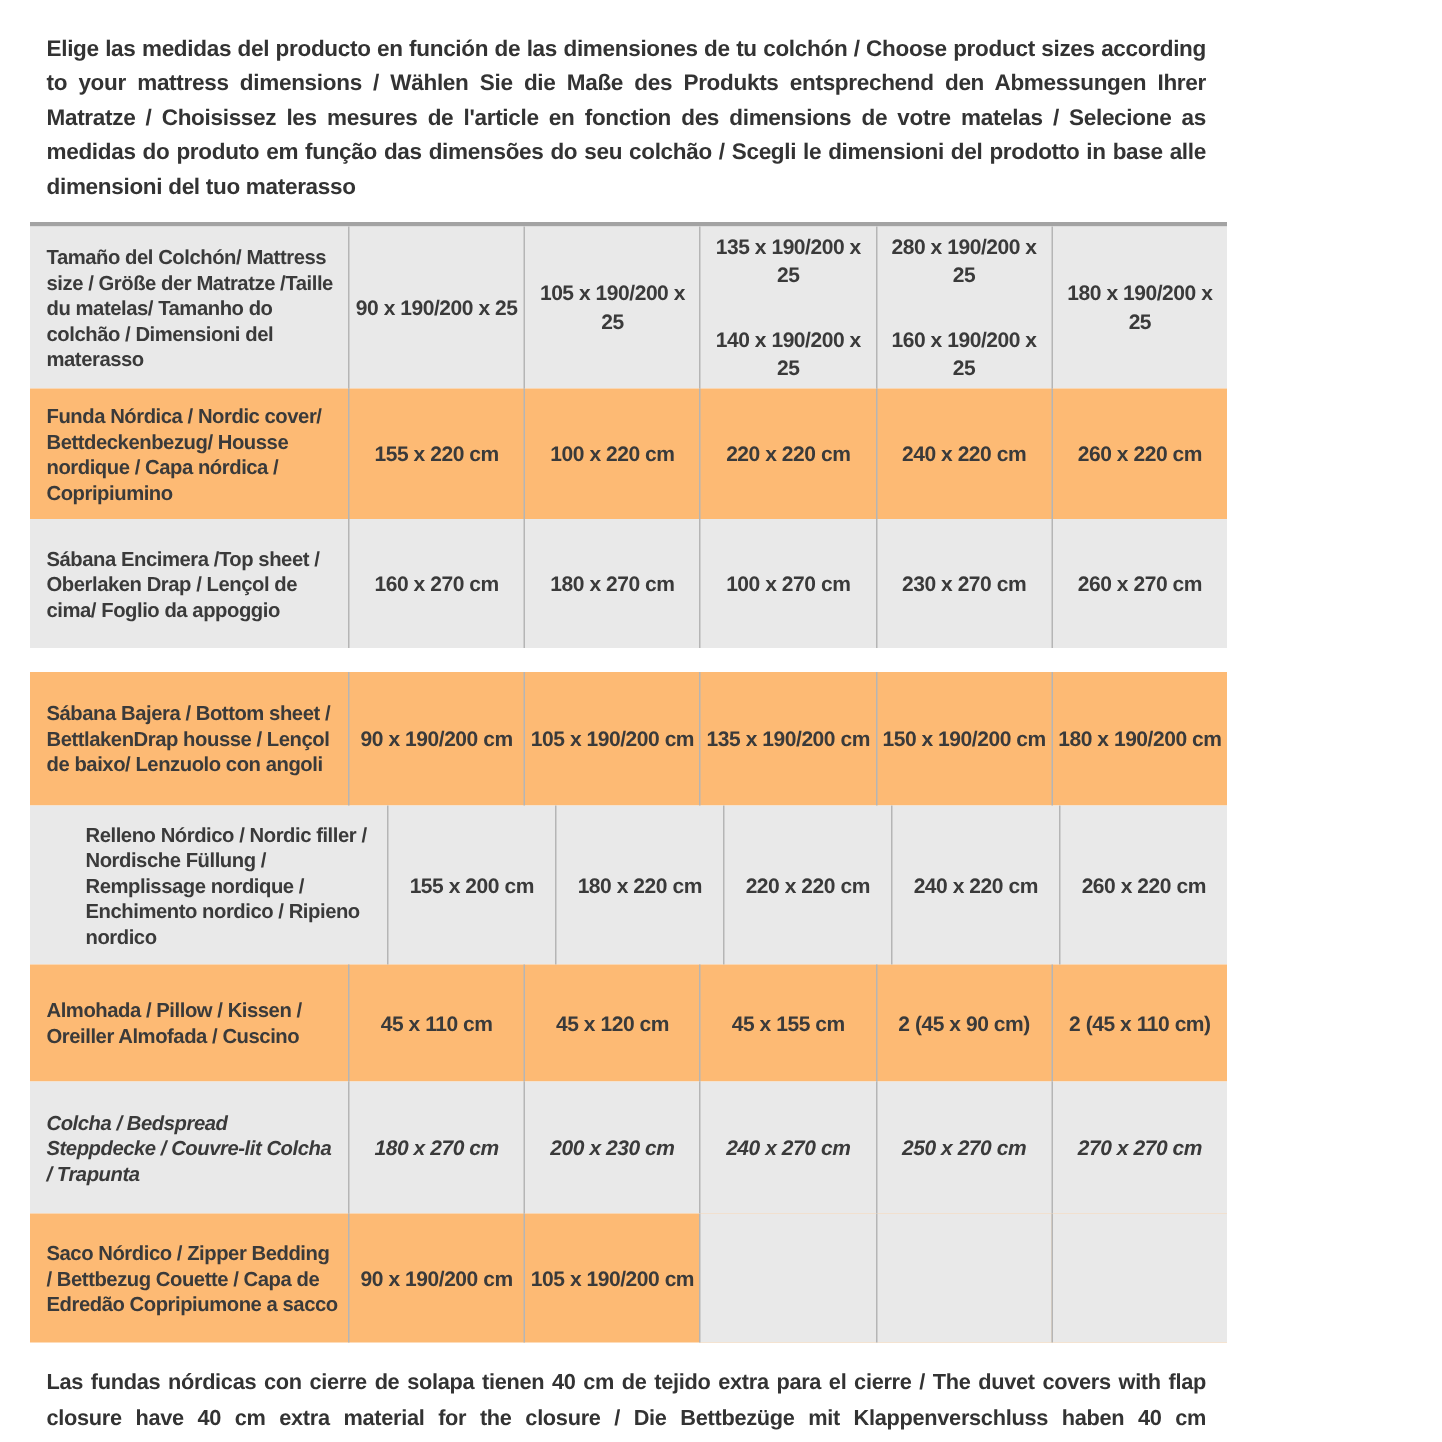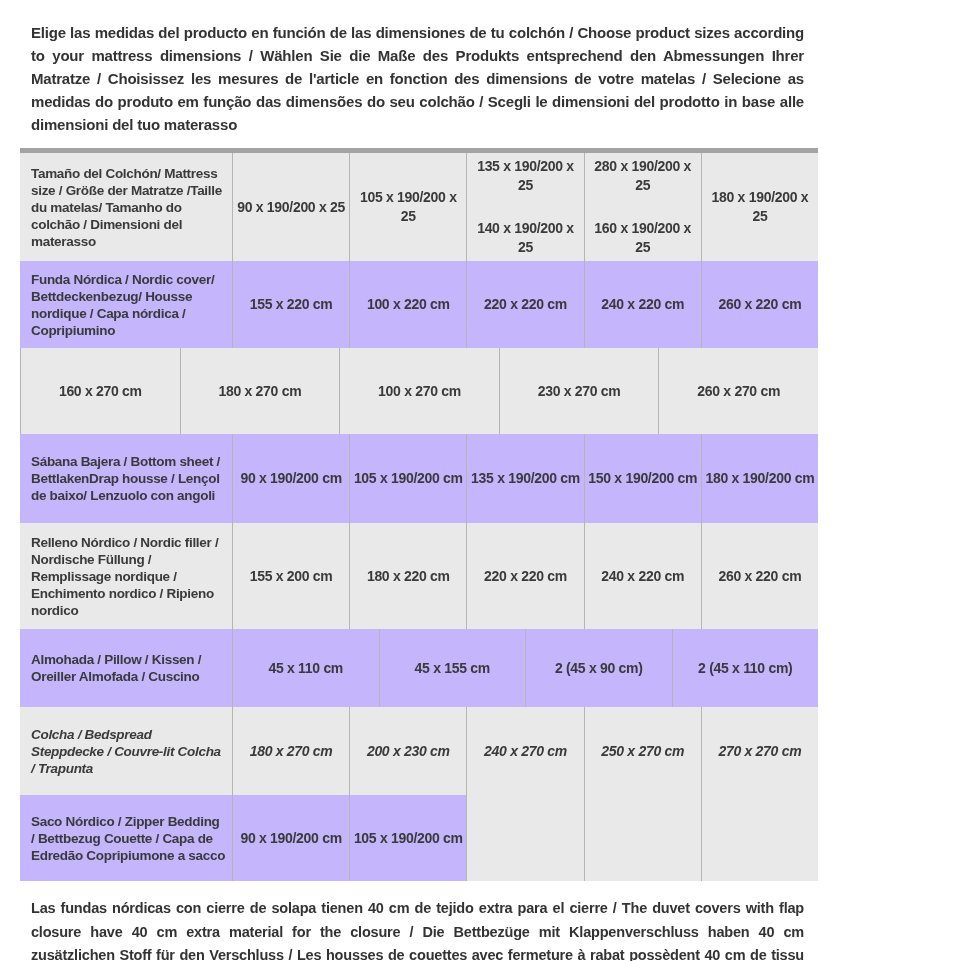--- a/index.html
+++ b/index.html
@@ -15,28 +15,28 @@
     padding:21px 30px 12px 31px;
     font-size:15px;
     line-height:23px;
     font-weight:bold;
     letter-spacing:-0.2px;
     text-align:justify;
     color:#333333;
   }
   .size-table{
     margin:0 16px 0 20px;
-    border-top:5px solid #a3a3a3;
+    border-top:3px solid #a3a3a3;
   }
   .t-row{
     display:flex;
     align-items:stretch;
   }
   .t-row.gray{background:#e9e9e9;}
-  .t-row.white{background:#c4b5fd;justify-content:space-between;}
+  .t-row.white{background:#fdba74;justify-content:space-between;}
   .cell{
     box-sizing:border-box;
     display:flex;
     align-items:center;
   }
   .cell.label{
     width:212px;
     padding:8px 6px 8px 11px;
     font-size:13.5px;
     line-height:17px;
@@ -54,22 +54,22 @@
     line-height:19px;
     font-weight:bold;
     letter-spacing:-0.3px;
     padding:4px 2px;
   }
   .cell.val.shaded{background:#e9e9e9;}
   
   .t-row:nth-child(1){min-height:102px;}
   .t-row:nth-child(2){min-height:87px;}
   .t-row:nth-child(3){min-height:86px;}
-  .t-row:nth-child(4){min-height:89px;}
-  .t-row:nth-child(5){min-height:106px;}
+  .t-row:nth-child(4){min-height:89px;margin-top:16px;}
+  .t-row:nth-child(5){min-height:106px;padding-left:26px;}
   .t-row:nth-child(6){min-height:78px;}
   .t-row:nth-child(7){min-height:88px;font-style:italic;}
   .t-row:nth-child(8){min-height:86px;}
   .footer{
     margin:0;
     padding:16px 30px 0 31px;
     font-size:14.5px;
     line-height:23.5px;
     font-weight:bold;
     letter-spacing:-0.2px;
@@ -125,20 +125,21 @@
         </div>
       <div class="cell val">
           <span>240 x 220 cm</span>
         </div>
       <div class="cell val">
           <span>260 x 220 cm</span>
         </div>
     </div>
 
     <div class="t-row gray">
+      <div class="cell label">Sábana Encimera /Top sheet / Oberlaken Drap / Lençol de cima/ Foglio da appoggio</div>
       <div class="cell val">
           <span>160 x 270 cm</span>
         </div>
       <div class="cell val">
           <span>180 x 270 cm</span>
         </div>
       <div class="cell val">
           <span>100 x 270 cm</span>
         </div>
       <div class="cell val">
@@ -184,20 +185,23 @@
         </div>
       <div class="cell val">
           <span>260 x 220 cm</span>
         </div>
     </div>
 
     <div class="t-row white">
       <div class="cell label">Almohada  / Pillow / Kissen / Oreiller Almofada / Cuscino</div>
       <div class="cell val">
           <span>45 x 110 cm</span>
+        </div>
+      <div class="cell val">
+          <span>45 x 120 cm</span>
         </div>
       <div class="cell val">
           <span>45 x 155 cm</span>
         </div>
       <div class="cell val">
           <span>2 (45 x 90 cm)</span>
         </div>
       <div class="cell val">
           <span>2 (45 x 110 cm)</span>
         </div>

